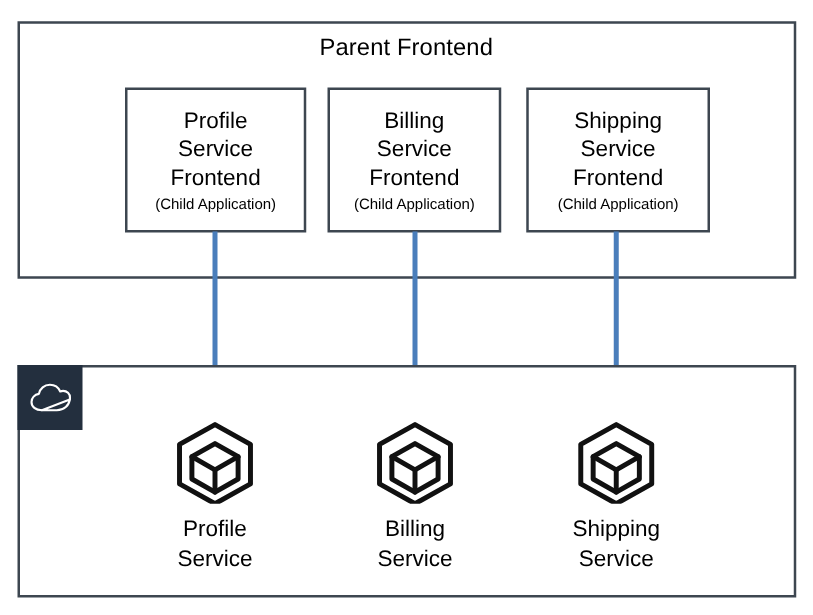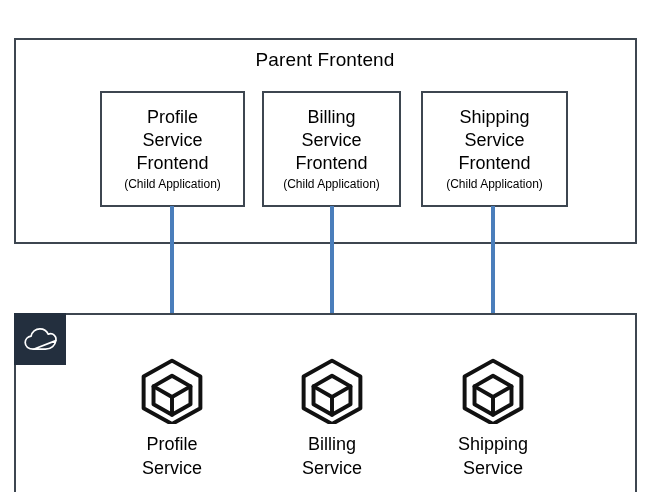--- a/index.html
+++ b/index.html
@@ -11,21 +11,20 @@
     height: 492px;
     background: #ffffff;
     font-family: "Liberation Sans", sans-serif;
     color: #000000;
     overflow: hidden;
   }
   #stage {
     position: relative;
     width: 650px;
     height: 381px;
-    margin-top: 21px;
   }
 
   
   .frame {
     position: absolute;
     box-sizing: border-box;
     border: 2px solid #3d4650;
     background: #ffffff;
   }
   #parent-frame {

